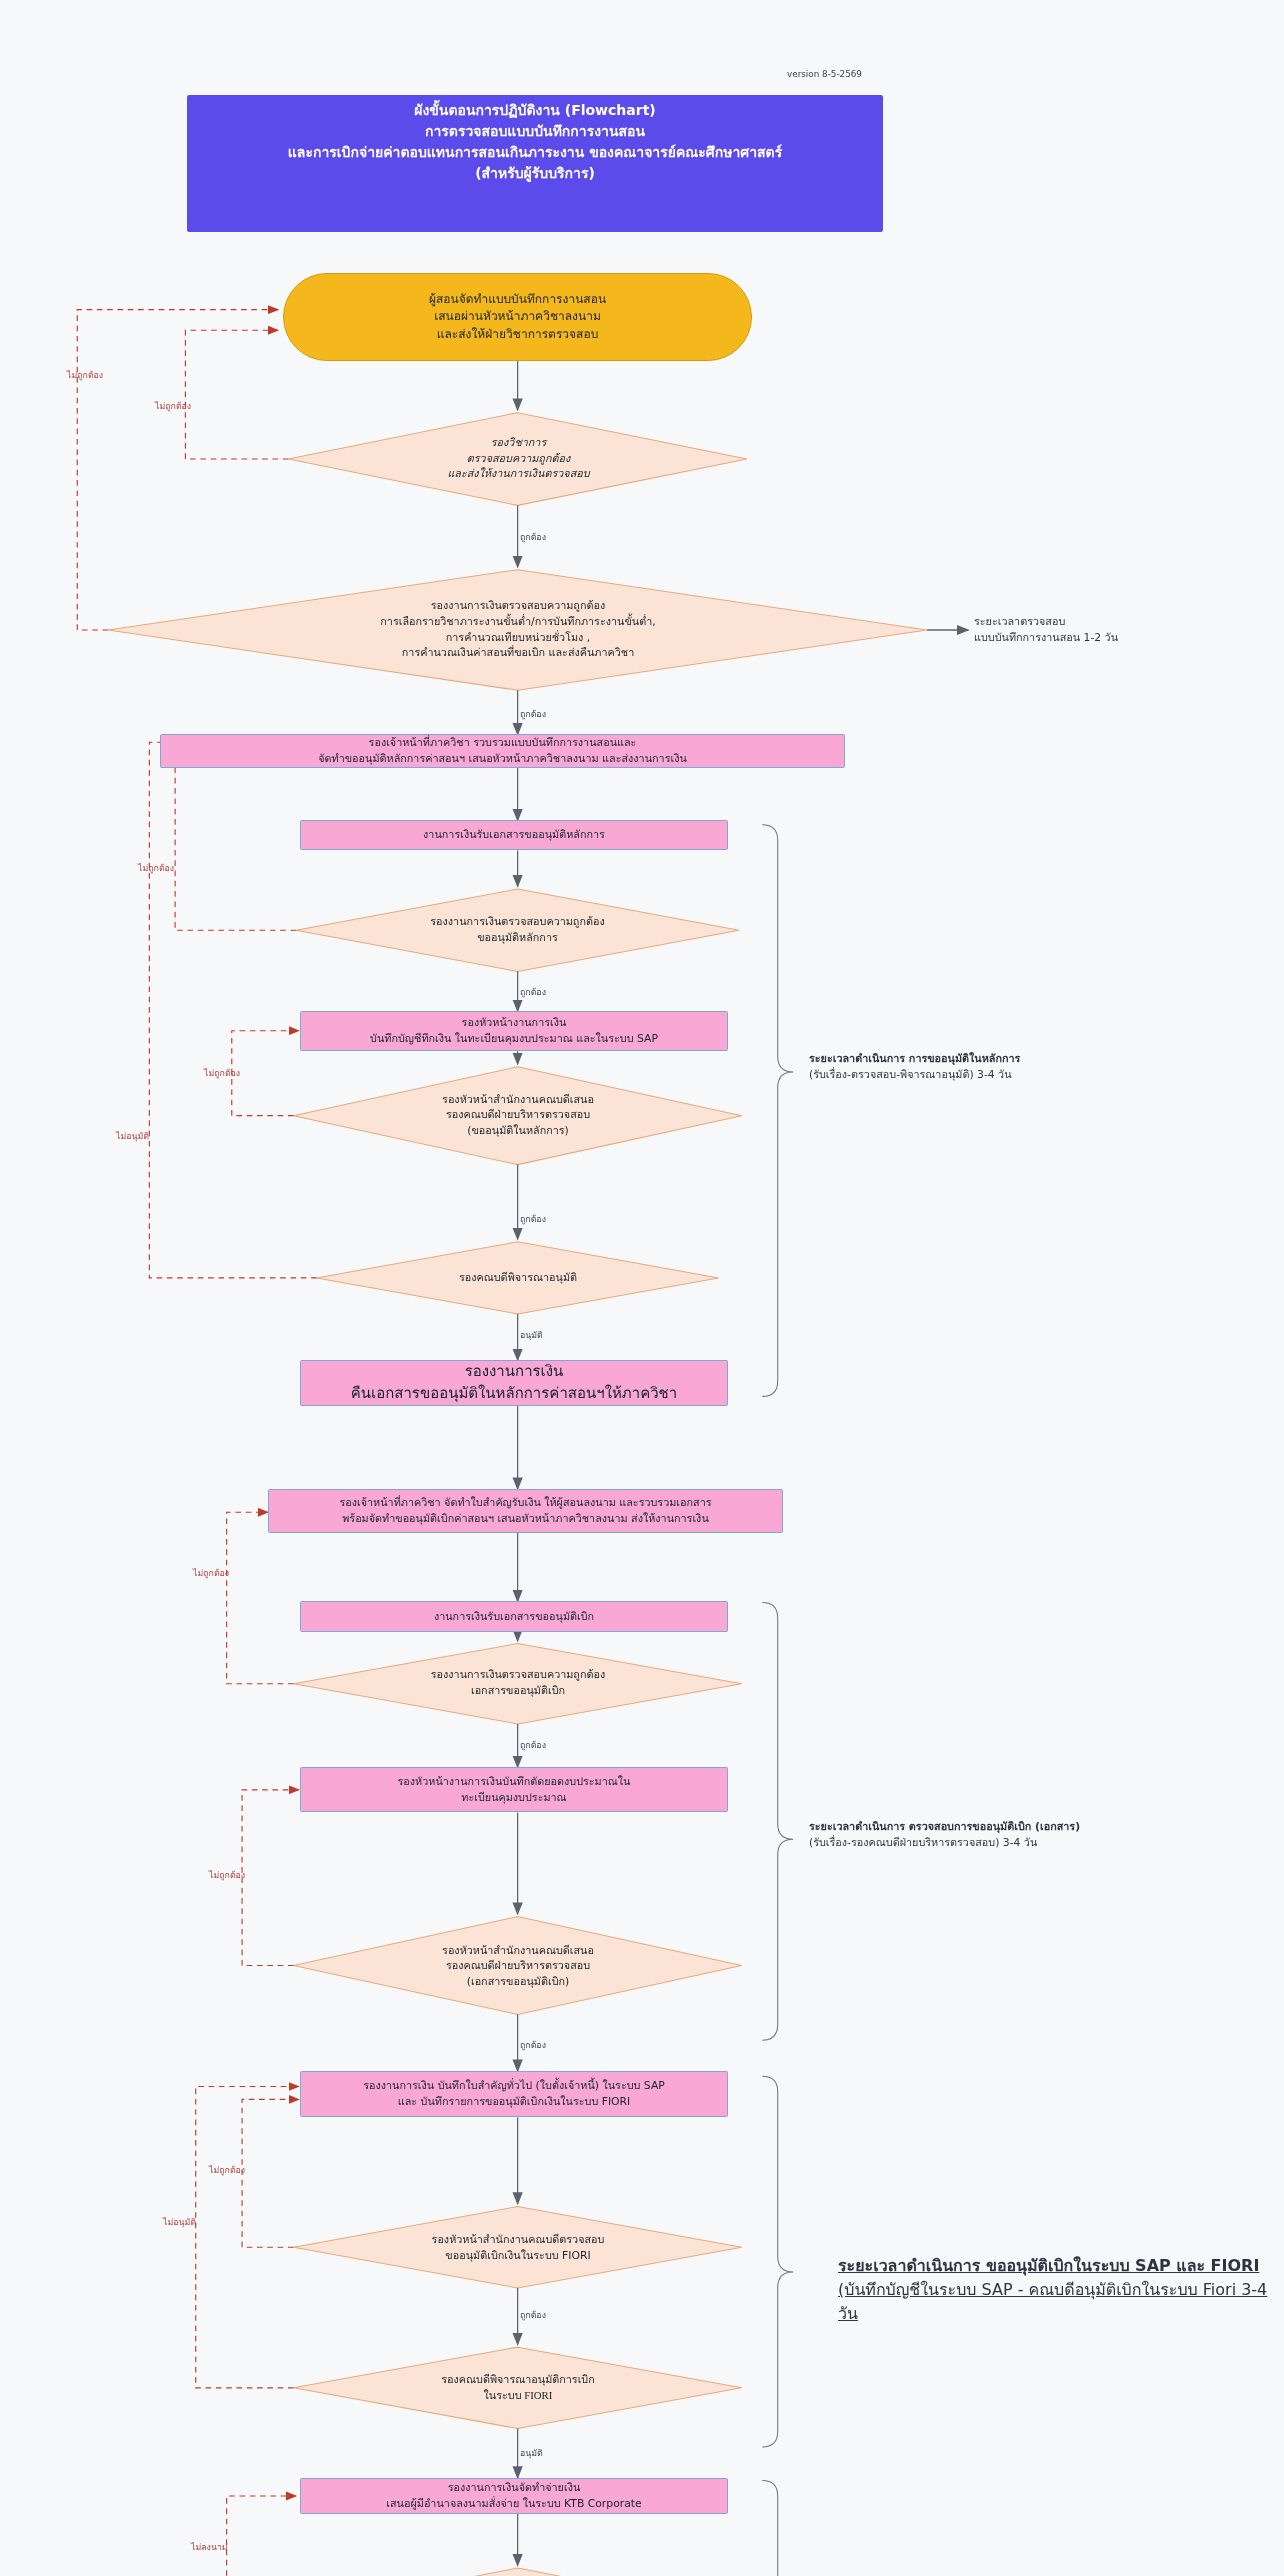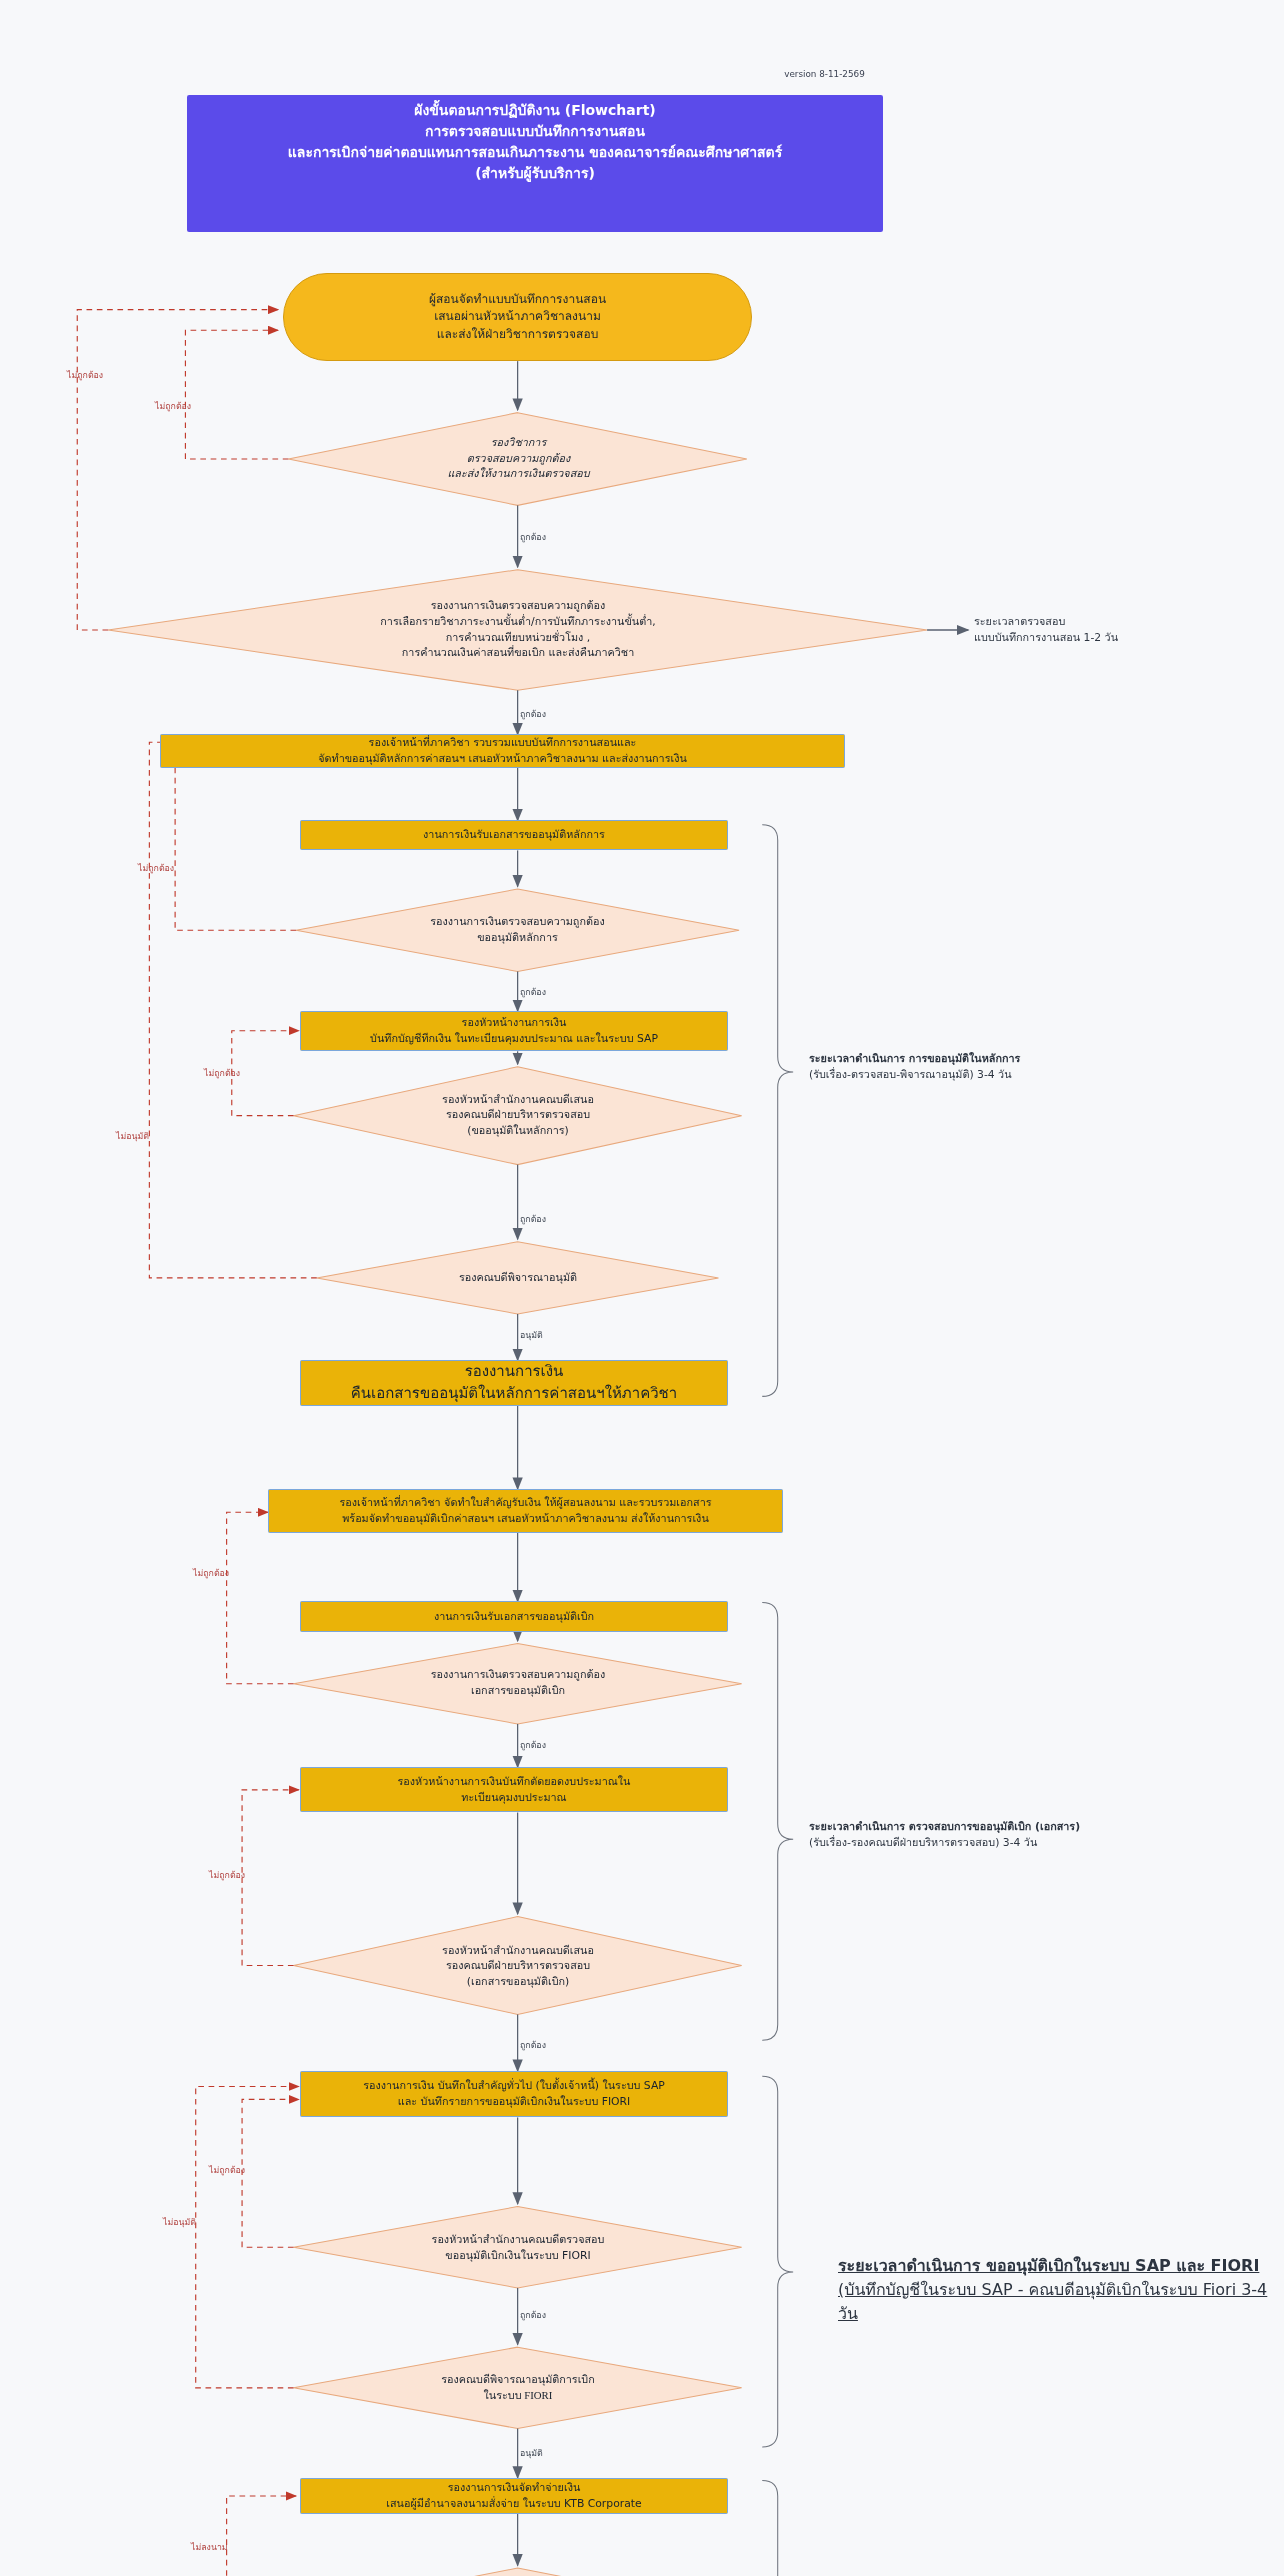--- a/index.html
+++ b/index.html
@@ -20,21 +20,21 @@
   }
   .version{color:#3b4252;font-size:8.8px;}
 
   
   .terminator{
     background:#f5b81c;border:1px solid #d49a10;border-radius:515px;
     color:#1b2330;line-height:1.45;
   }
   
   .process{
-    background:#eab308;border:0.8px solid #7ba7db;border-radius:1.5px;
+    background:#f9a8d4;border:0.8px solid #7ba7db;border-radius:1.5px;
     color:#17212e;line-height:1.45;
   }
   .diamond-label{
     position:absolute;left:0;top:0;width:100%;height:100%;
     display:flex;align-items:center;justify-content:center;text-align:center;
     color:#17212e;line-height:1.45;padding:0 6%;box-sizing:border-box;
   }
   .plain{color:#2c3440;line-height:1.5;}
   .edgelabel{color:#3c4450;}
   .dashlabel{color:#b0413e;}
@@ -126,21 +126,21 @@
   </g>
 
   <g stroke="#6d737d" stroke-width="2" fill="none">
     <path d="M1480,1600 Q1510,1600 1510,1630 L1510,2050 Q1510,2080 1540,2080 Q1510,2080 1510,2110 L1510,2680 Q1510,2710 1480,2710"></path>
     <path d="M1480,3110 Q1510,3110 1510,3140 L1510,3540 Q1510,3570 1540,3570 Q1510,3570 1510,3600 L1510,3930 Q1510,3960 1480,3960"></path>
     <path d="M1480,4030 Q1510,4030 1510,4060 L1510,4380 Q1510,4410 1540,4410 Q1510,4410 1510,4440 L1510,4720 Q1510,4750 1480,4750"></path>
     <path d="M1480,4815 Q1510,4815 1510,4845 L1510,5010 Q1510,5040 1540,5040 Q1510,5040 1510,5070 L1510,5150 Q1510,5180 1480,5180"></path>
   </g>
 </svg>
 
-<div class="abs version ctext" style="left:742px;top:67px;width:165px;height:14.4px;font-size:8.8px;">version 8-11-2569</div>
+<div class="abs version ctext" style="left:742px;top:67px;width:165px;height:14.4px;font-size:8.8px;">version 8-5-2569</div>
 
 <div class="abs banner" style="left:187px;top:95px;width:696px;height:137px;display:flex;flex-direction:column;align-items:center;font-size:14px;">
   <div>ผังขั้นตอนการปฏิบัติงาน (Flowchart)</div>
   <div>การตรวจสอบแบบบันทึกการงานสอน</div>
   <div>และการเบิกจ่ายค่าตอบแทนการสอนเกินภาระงาน ของคณาจารย์คณะศึกษาศาสตร์</div>
   <div>(สำหรับผู้รับบริการ)</div>
 </div>
 
 <div class="abs terminator ctext" style="left:283px;top:273px;width:469px;height:88px;font-size:12px;white-space:pre-line;">ผู้สอนจัดทำแบบบันทึกการงานสอน
 เสนอผ่านหัวหน้าภาควิชาลงนาม

